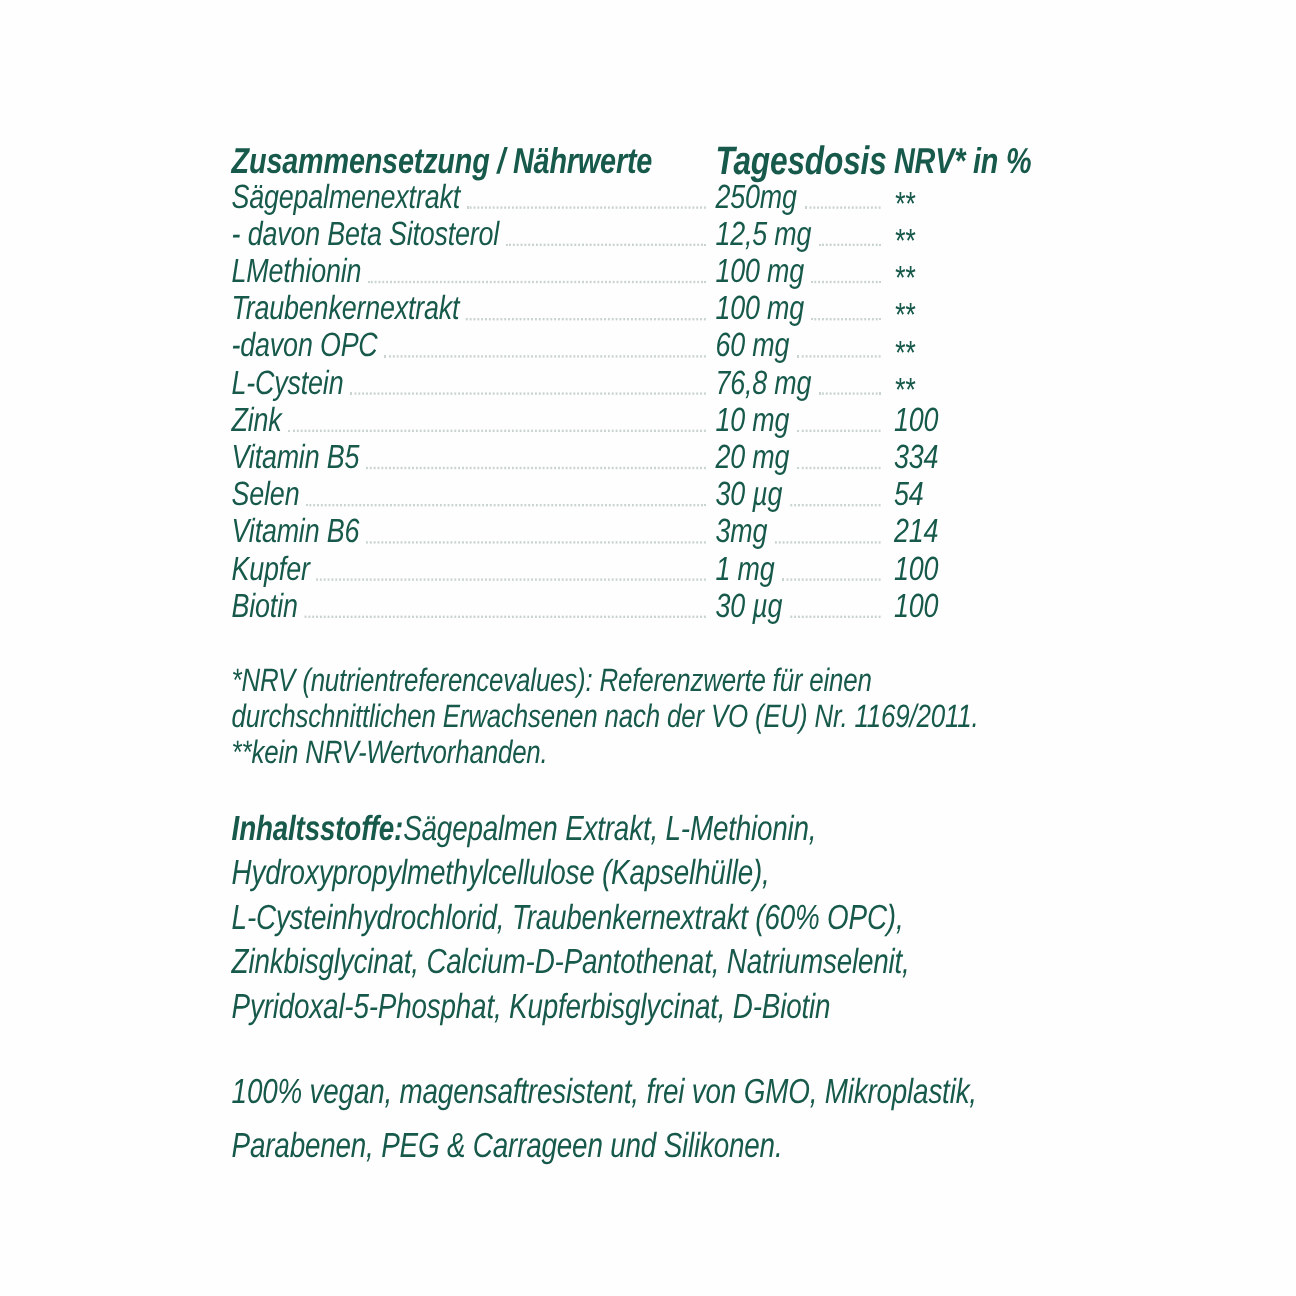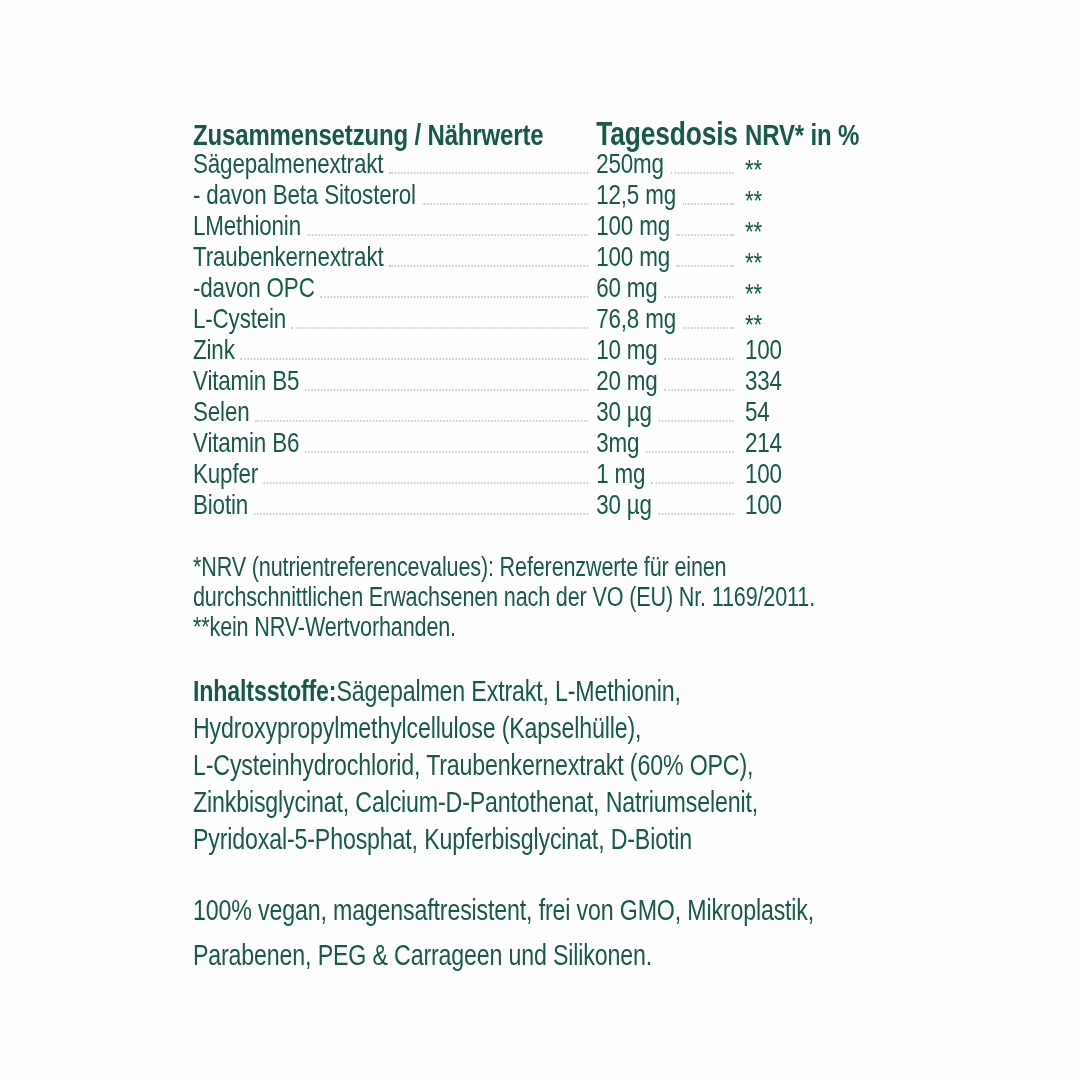--- a/index.html
+++ b/index.html
@@ -13,20 +13,21 @@
     width:1080px;height:1080px;
     background:var(--bg);
     font-family:"Liberation Sans", sans-serif;
     color:var(--ink);
   }
   .canvas{
     position:relative;
     width:972px;height:1080px;
     overflow:hidden;
     background:var(--bg);
+    font-style:italic;
   }
   
   .content{
     position:absolute;
     left:193px;top:114px;
     width:840px;
     transform:scaleX(0.8);
     transform-origin:0 0;
     letter-spacing:-0.2px;
   }

